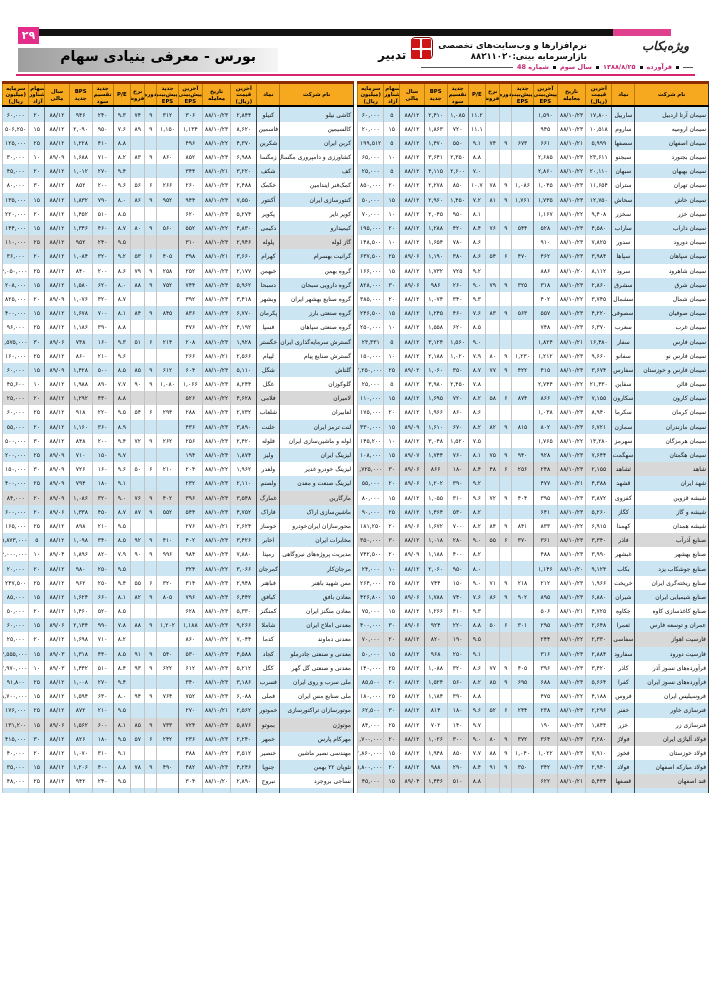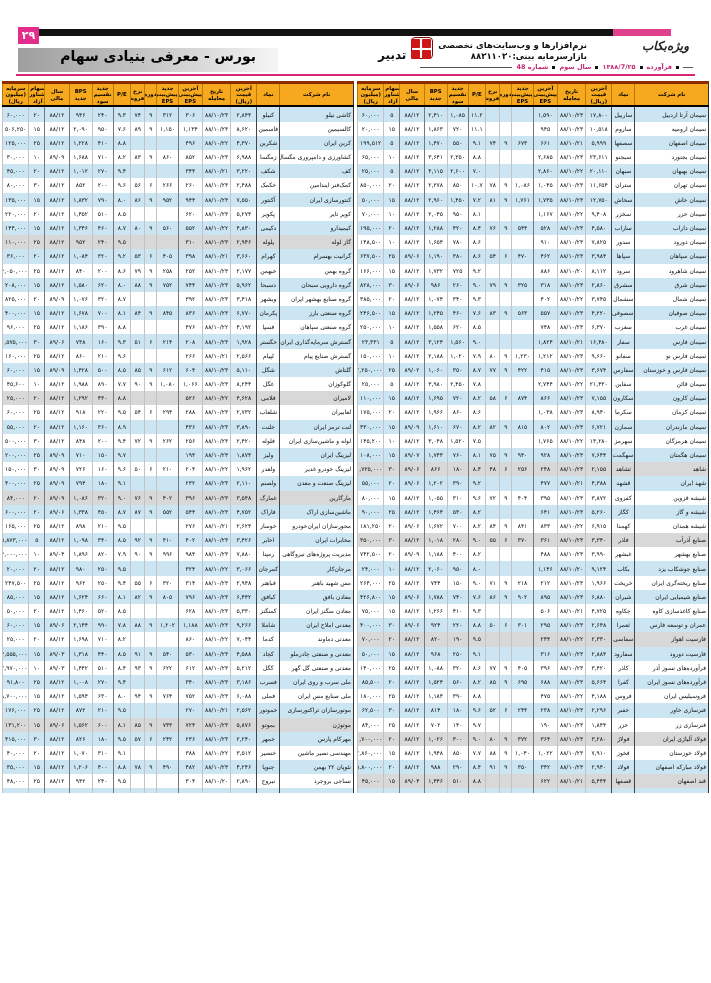--- a/index.html
+++ b/index.html
@@ -78,21 +78,21 @@
         <span></span>
     </div>
     <div class="brand-name">تدبیر</div>
   </div>
 
   <div class="dateline">
     <span class="dash-s"></span>
     <span class="sq"></span>
     <span>فرآورده</span>
     <span class="sq"></span>
-    <span>۱۳۸۸/7/۲۵</span>
+    <span>۱۳۸۸/۸/۲۵</span>
     <span class="sq"></span>
     <span>سال سوم</span>
     <span class="sq"></span>
     <span>شماره 48</span>
     <span class="dash-l"></span>
   </div>
 
   <div class="rule"></div>
 
   <div class="tbl t-right">

